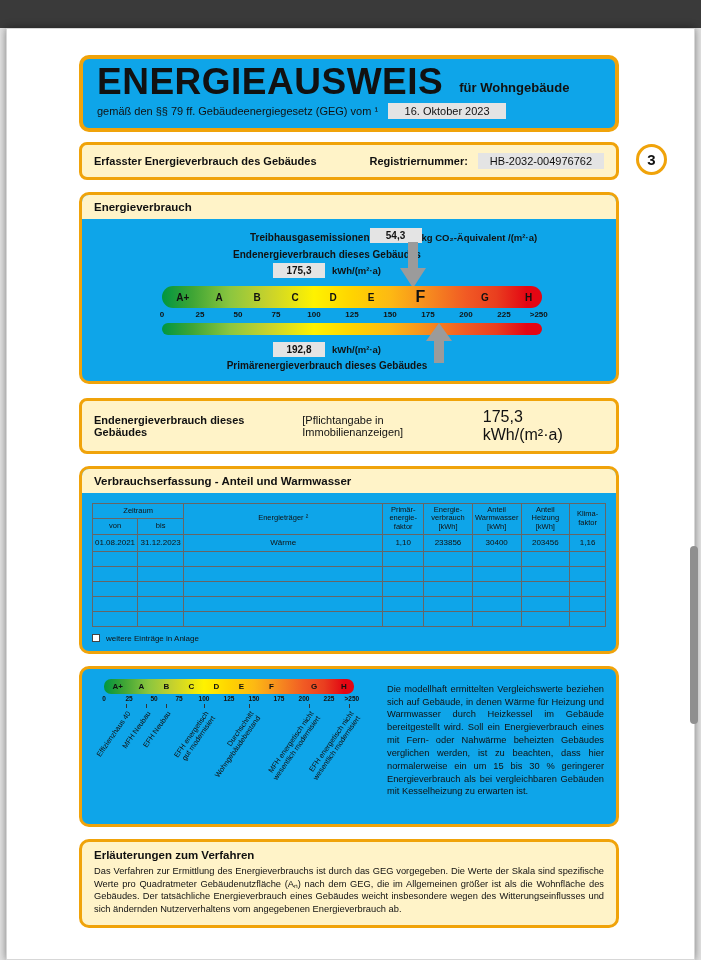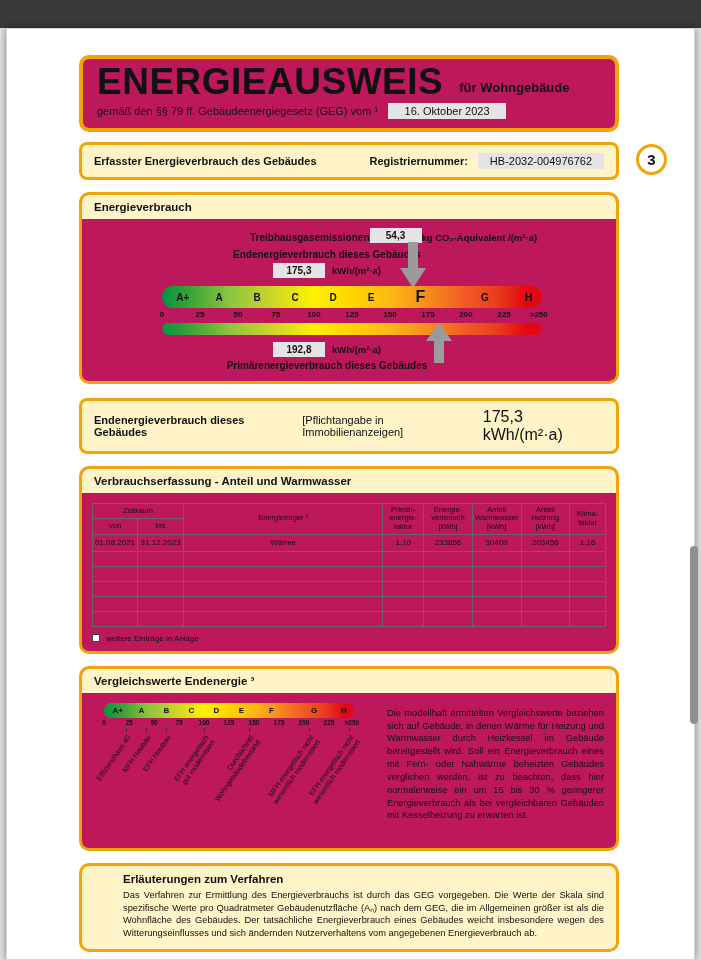--- a/index.html
+++ b/index.html
@@ -11,21 +11,21 @@
     overflow:hidden;
     color:#111;
   }
   .top-bar { position:absolute; top:0; left:0; width:701px; height:28px; background:var(--appbg,#3A3A3A); }
   .page {
     position:absolute; top:28px; left:6px; width:689px; height:932px;
     background:#fff; box-shadow:0 0 8px rgba(0,0,0,.45); border:1px solid #d7d7d7;
   }
   .content { position:absolute; left:72px; top:0; width:540px; }
 
-  .box { border:3px solid var(--accent,#F0A30A); border-radius:10px; background:#be185d; }
+  .box { border:3px solid var(--accent,#F0A30A); border-radius:10px; background:#0ea5e9; }
   .value-box {
     background:var(--valuebox,#E4E4E4);
     padding:2px 12px; font-size:10px; font-weight:bold; text-align:center; min-width:52px;
     display:inline-block;
   }
   .value-box.plain { font-weight:normal; font-size:11px; }
   .unit { font-weight:bold; font-size:9.5px; }
   .pre { white-space:pre-line; }
 
   
@@ -117,21 +117,21 @@
   .comp-labels { position:relative; height:114px; }
   .tickmark { position:absolute; top:0; width:1px; height:4px; background:#333; }
   .comp-label {
     position:absolute; top:6px; width:110px; text-align:right;
     transform:rotate(-55deg); transform-origin:100% 0;
     font-size:7.3px; line-height:1.15; white-space:pre-line;
   }
   .comp-text { flex:1; padding:4px 0 0 8px; font-size:9.3px; line-height:1.38; text-align:justify; }
 
   
-  .explain-box { background:var(--fill,#FFF3C8);padding-left:29px; }
+  .explain-box { background:var(--fill,#FFF3C8); }
   .explain-title { font-weight:bold; font-size:11.5px; padding:7px 12px 3px; }
   .explain-text { padding:1px 12px 9px; font-size:9.3px; line-height:1.38; text-align:justify; }
 
   
   .footnotes { margin:9px 0 0 10px; }
   .footnote { display:flex; gap:5px; font-size:7.5px; line-height:1.6; }
   .fn-marker { font-size:6px; vertical-align:super; position:relative; top:-1px; }
 
   
   .scrollbar-thumb {
@@ -337,21 +337,20 @@
           </tbody>
         </table>
         <div class="checkbox-row">
           <span class="checkbox"></span>
           <span>weitere Einträge in Anlage</span>
         </div>
       </div>
     </div>
 
     <div class="box section-box">
-      <div class="section-header">Vergleichswerte Endenergie ³</div>
       <div class="comp-body">
         <div class="comp-left">
           <div class="comp-bar">
             <span class="csl" style="left:5.5%">A+</span>
             <span class="csl" style="left:15%">A</span>
             <span class="csl" style="left:25%">B</span>
             <span class="csl" style="left:35%">C</span>
             <span class="csl" style="left:45%">D</span>
             <span class="csl" style="left:55%">E</span>
             <span class="csl" style="left:67%">F</span>

